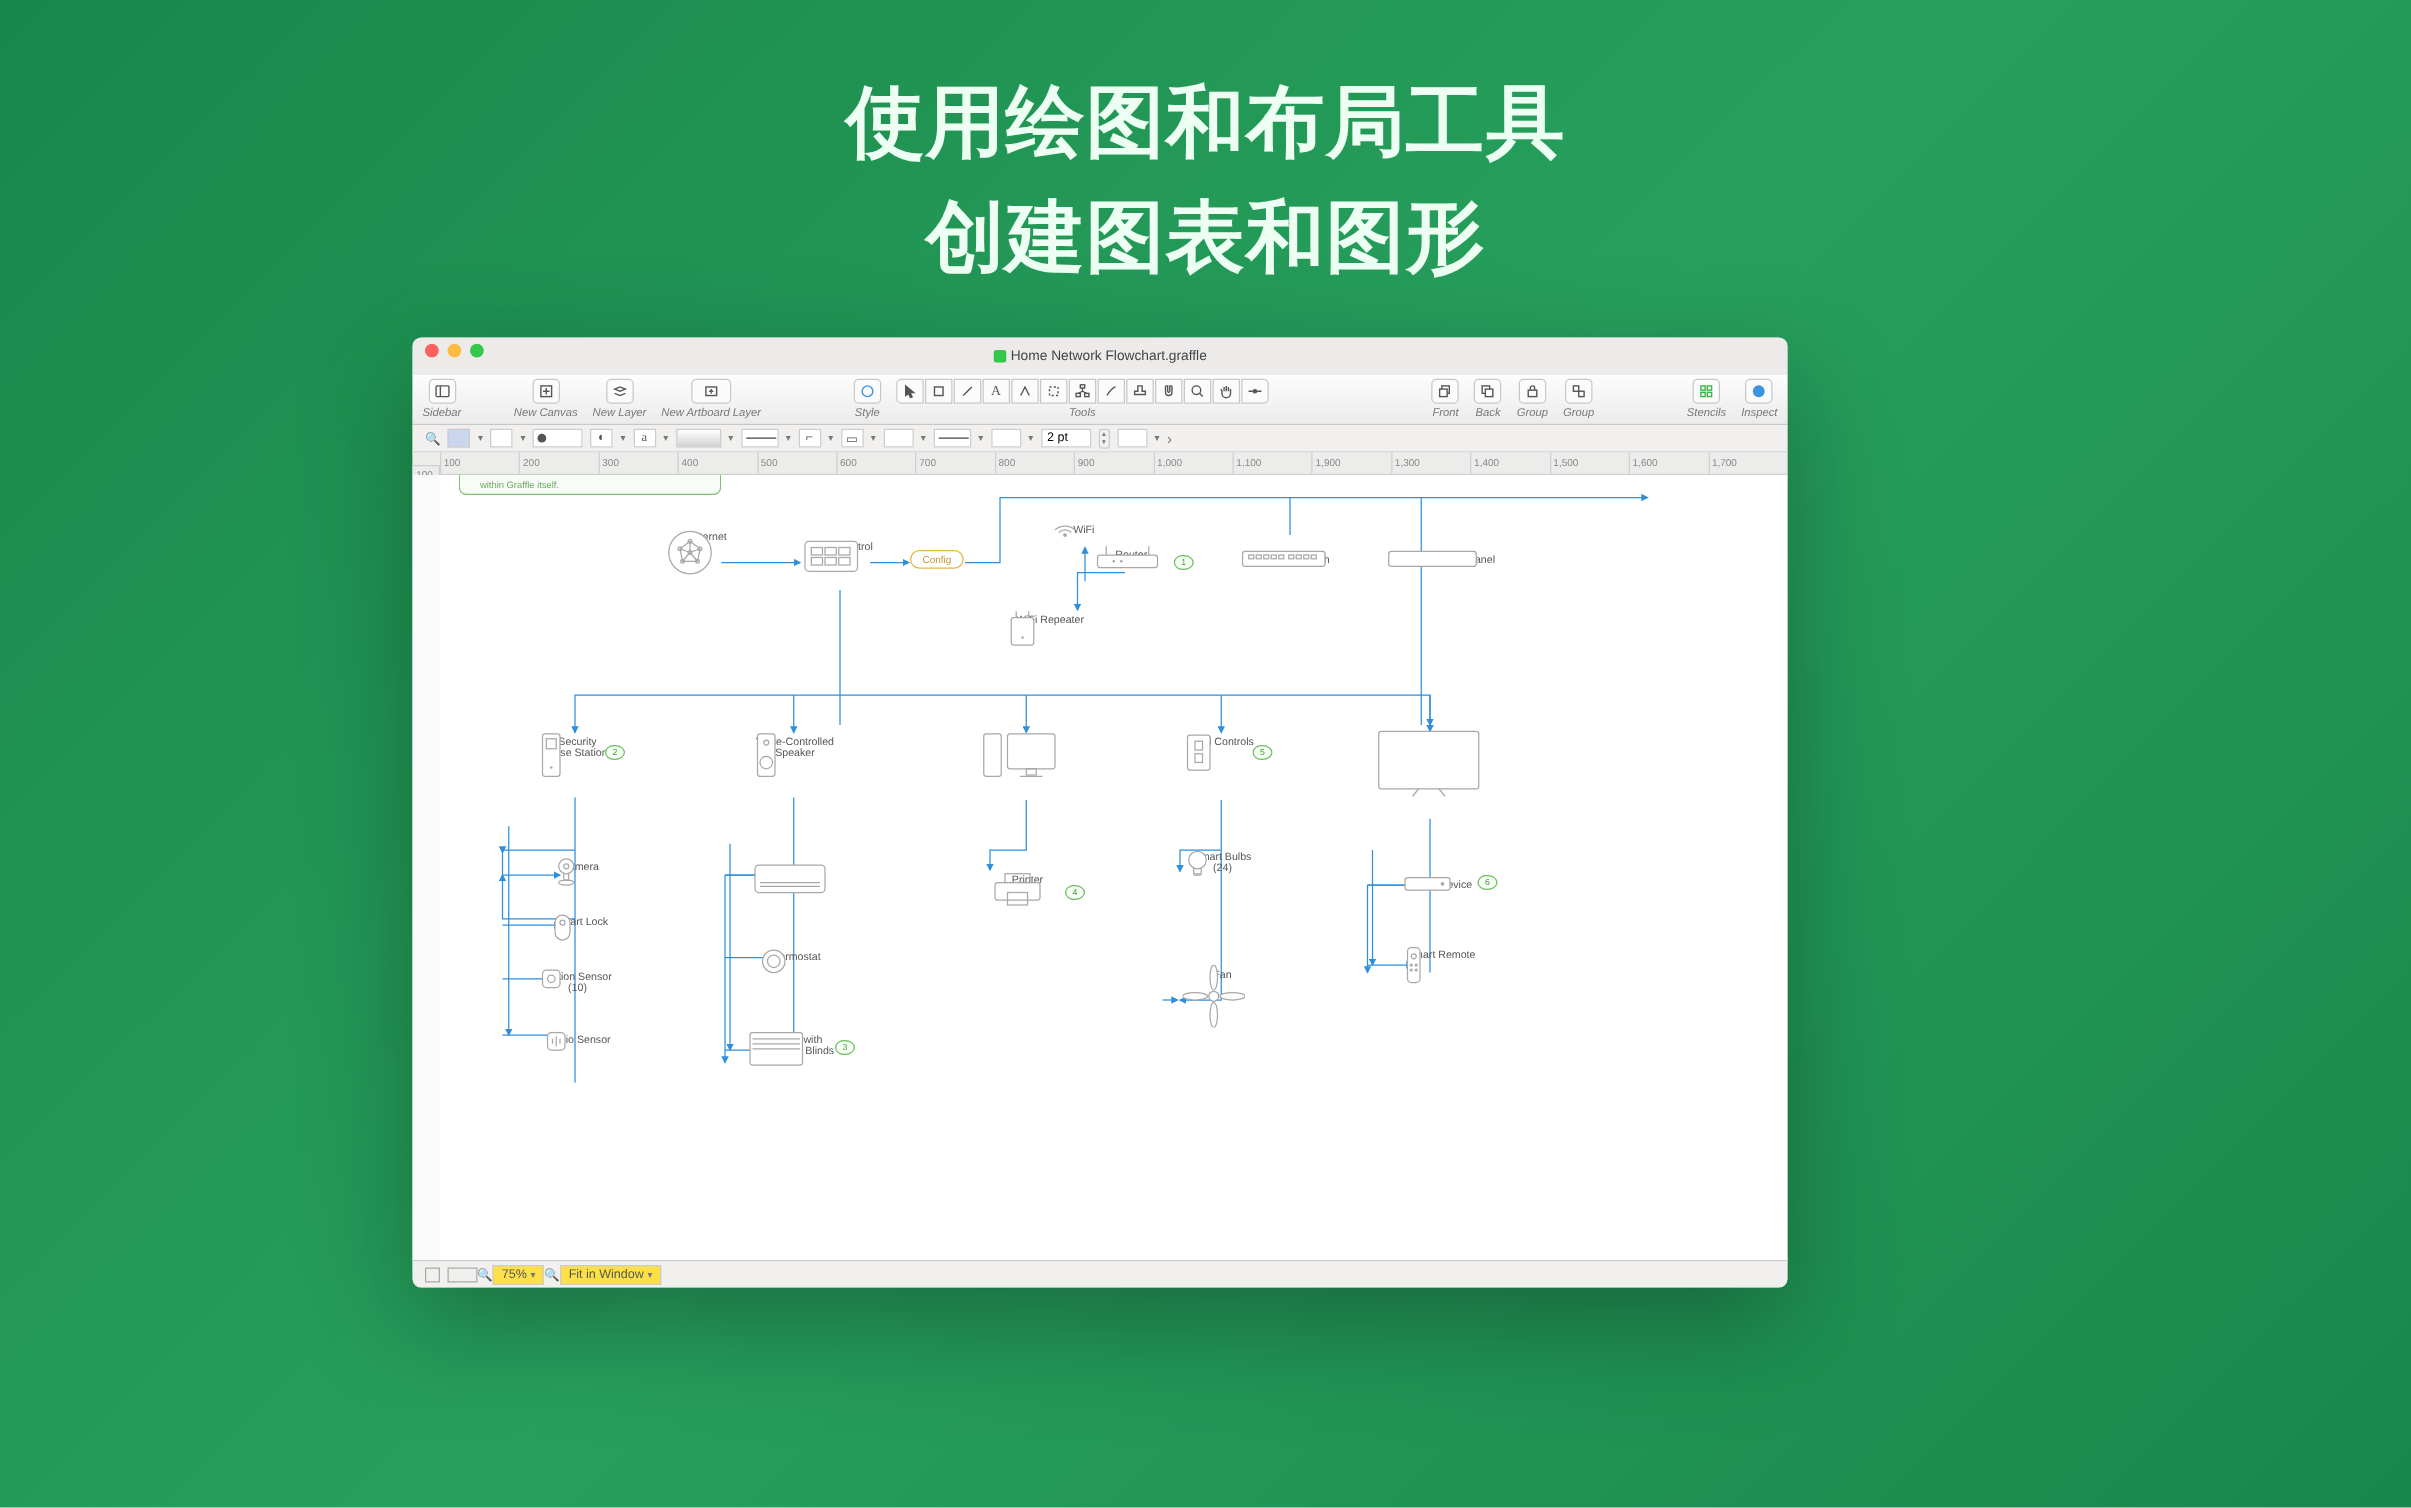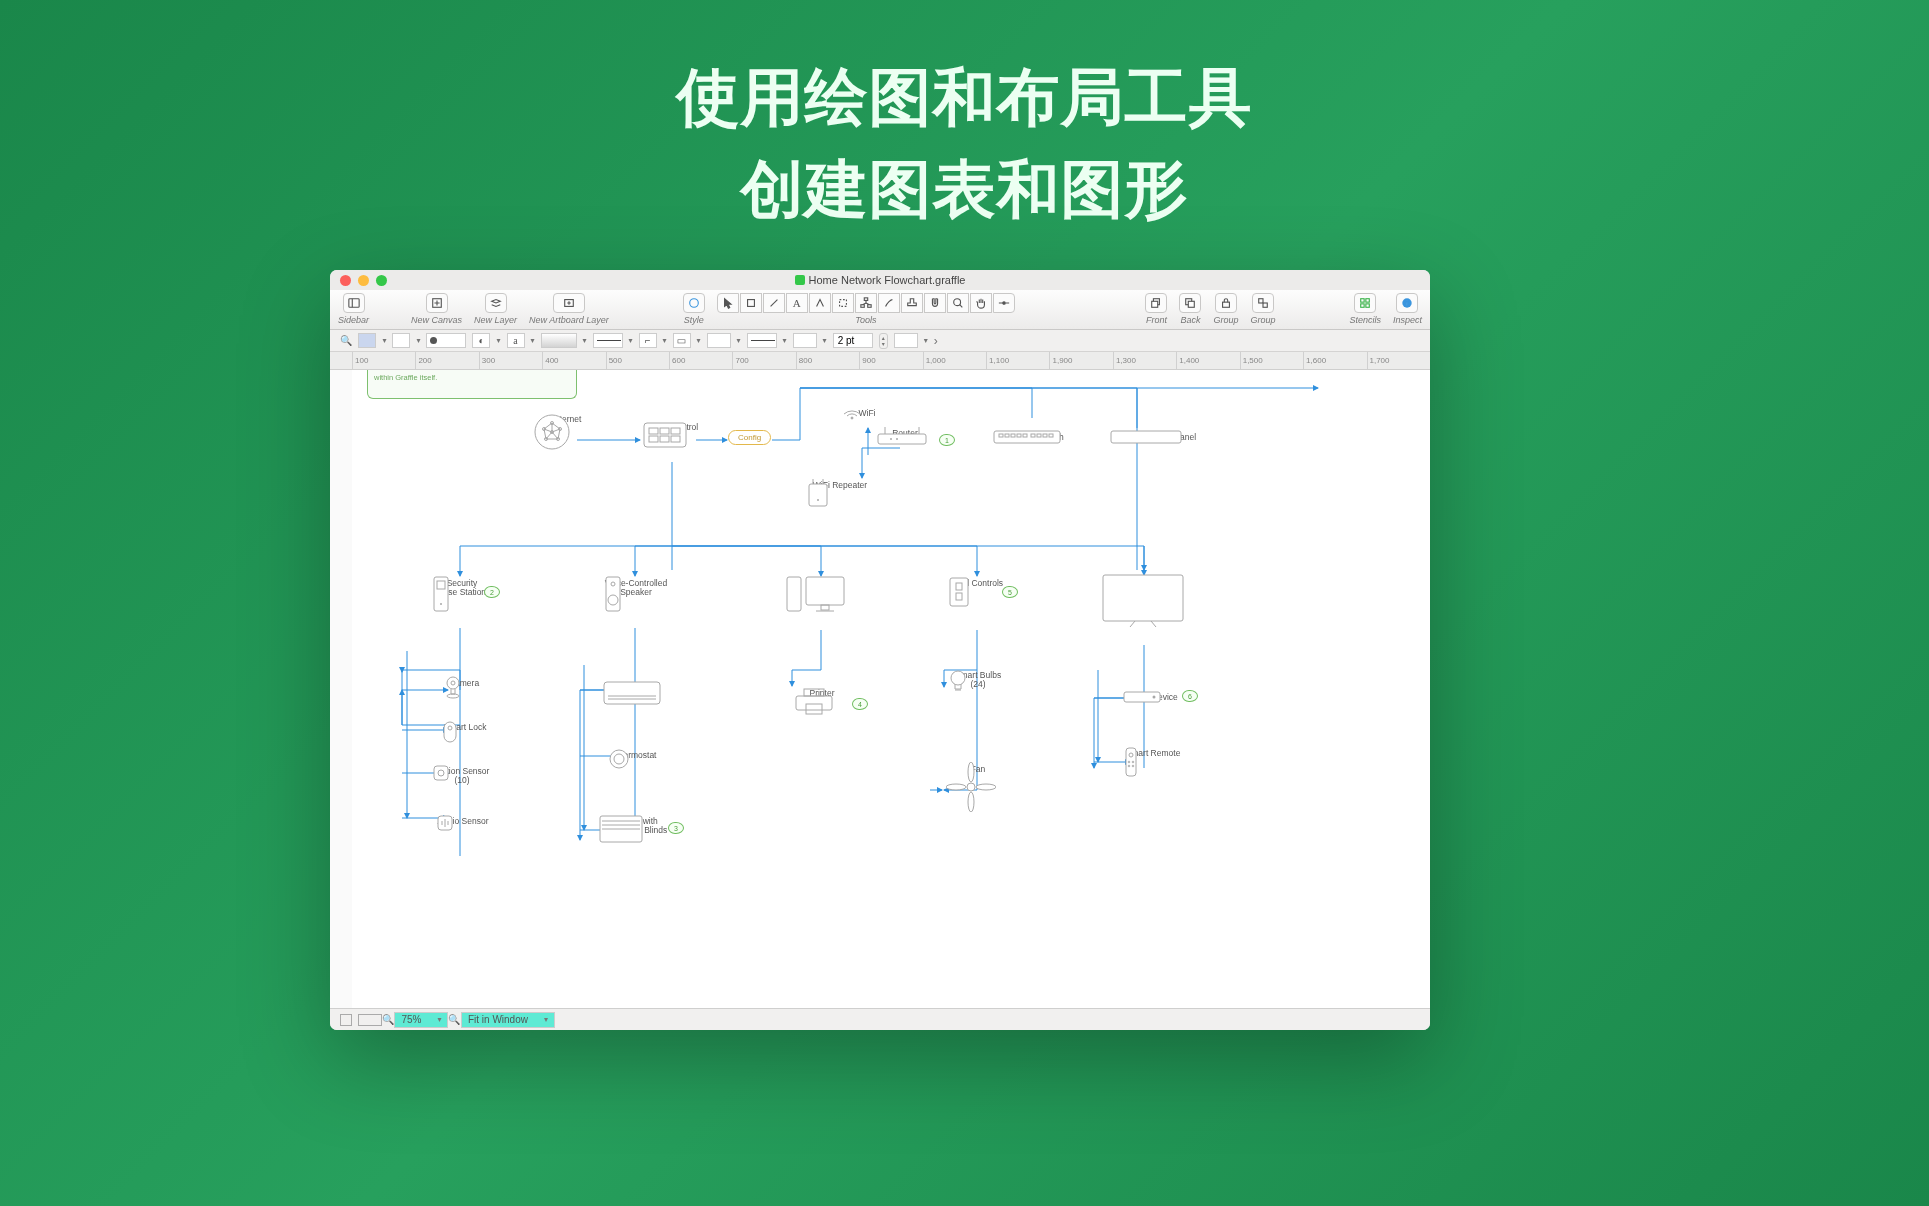--- a/index.html
+++ b/index.html
@@ -6,21 +6,21 @@
 body { font-family:-apple-system,"Helvetica Neue",Arial,sans-serif; background:#1e9b56; background:linear-gradient(135deg,#1a874a 0%,#27a05d 50%,#1a874a 100%); width:1929px; height:1206px; overflow:hidden; position:relative; }
 
 
 .promo { width:100%; text-align:center; color:#ecfff2; }
 .promo1 { font-size:63px; font-weight:700; padding-top:55px; letter-spacing:1px;}
 .promo2 { font-size:63px; font-weight:700; padding-top:6px; letter-spacing:1px;}
 
 
 .window { position:absolute; left:330px; top:270px; width:1100px; height:760px; background:#f6f6f5; border-radius:7px; box-shadow:0 30px 90px rgba(0,0,0,.3); overflow:hidden; display:flex; flex-direction:column; }
 
-.titlebar { height:20px; display:flex; align-items:center; justify-content:center; position:relative; background:#ecebea; border-bottom:none;}
+.titlebar { height:30px; display:flex; align-items:center; justify-content:center; position:relative; background:#ecebea; border-bottom:none;}
 .traffic { position:absolute; left:10px; top:5px; display:flex; gap:7px;}
 .tdot { width:11px; height:11px; border-radius:50%;}
 .td-r{background:#fc605c;} .td-y{background:#fdbc40;} .td-g{background:#34c749;}
 .title { font-size:11px; color:#444; display:flex; align-items:center; gap:4px;}
 .title .app-icon { width:10px; height:10px; background:#34c749; border-radius:2px; display:inline-block;}
 
 
 .toolbar { height:40px; background:linear-gradient(#fdfdfd,#ecebea); border-bottom:1px solid #c9c8c7; display:flex; align-items:flex-start; padding:3px 8px 0; font-size:9px; color:#6a6a6a; gap:12px;}
 .tgrp { display:flex; flex-direction:column; align-items:center;}
 .tbtn-row{ display:flex; gap:1px;}
@@ -49,29 +49,29 @@
 
 
 .canvas-wrap{ flex:1; position:relative; background:#fafafa; overflow:hidden;}
 .canvas{ position:absolute; left:22px; top:0; right:0; bottom:0; background:#fff;}
 .canvas svg{position:absolute;left:0;top:0;}
 
 .node { position:absolute; font-size:8.5px; color:#555; text-align:center;}
 .node .cap{ margin-top:3px; line-height:1.1;}
 .badge{ position:absolute; width:16px; height:12px; border:1px solid #6fbd5f; background:#f6fff4; border-radius:7px 50% 50% 7px/50%; font-size:7px; color:#4a9c3a; display:flex; align-items:center; justify-content:center;}
 .pill { border:1px solid #e3b84b; color:#c29934; background:#fff; border-radius:10px; padding:2px 9px; font-size:8px;}
-.tip { position:absolute; left:15px; top:0; width:210px; height:29px; border:1px solid #7ec06f; border-top:none; border-radius:0 0 6px 6px; background:#f7fcf6; font-size:7.5px; color:#6caa5f; padding:3px 6px 0;}
+.tip { position:absolute; left:15px; top:0; width:210px; height:16px; border:1px solid #7ec06f; border-top:none; border-radius:0 0 6px 6px; background:#f7fcf6; font-size:7.5px; color:#6caa5f; padding:3px 16px 0;}
 
 .nodebox{stroke:#a8a8a8;fill:#fff;stroke-width:1;}
 .nodelines{stroke:#a8a8a8;stroke-width:1;fill:none;}
 
 
 .status { height:22px; background:#f1f0ef; border-top:1px solid #cfcfce; display:flex; align-items:center; padding:0 10px; font-size:10px; color:#555;}
 .status .mid{flex:1;text-align:center;}
-.st-drop{border:1px solid #ccc;background:#5eead4;padding:0 6px;height:16px;display:flex;align-items:center;gap:16px;font-size:10px;}
+.st-drop{border:1px solid #ccc;background:#fde047;padding:0 6px;height:16px;display:flex;align-items:center;gap:3px;font-size:10px;}
 .mag{color:#888;}
 </style>
 </head>
 <body>
 
 <div class="promo promo1">使用绘图和布局工具</div>
 <div class="promo promo2">创建图表和图形</div>
 
 <div class="window">
 

